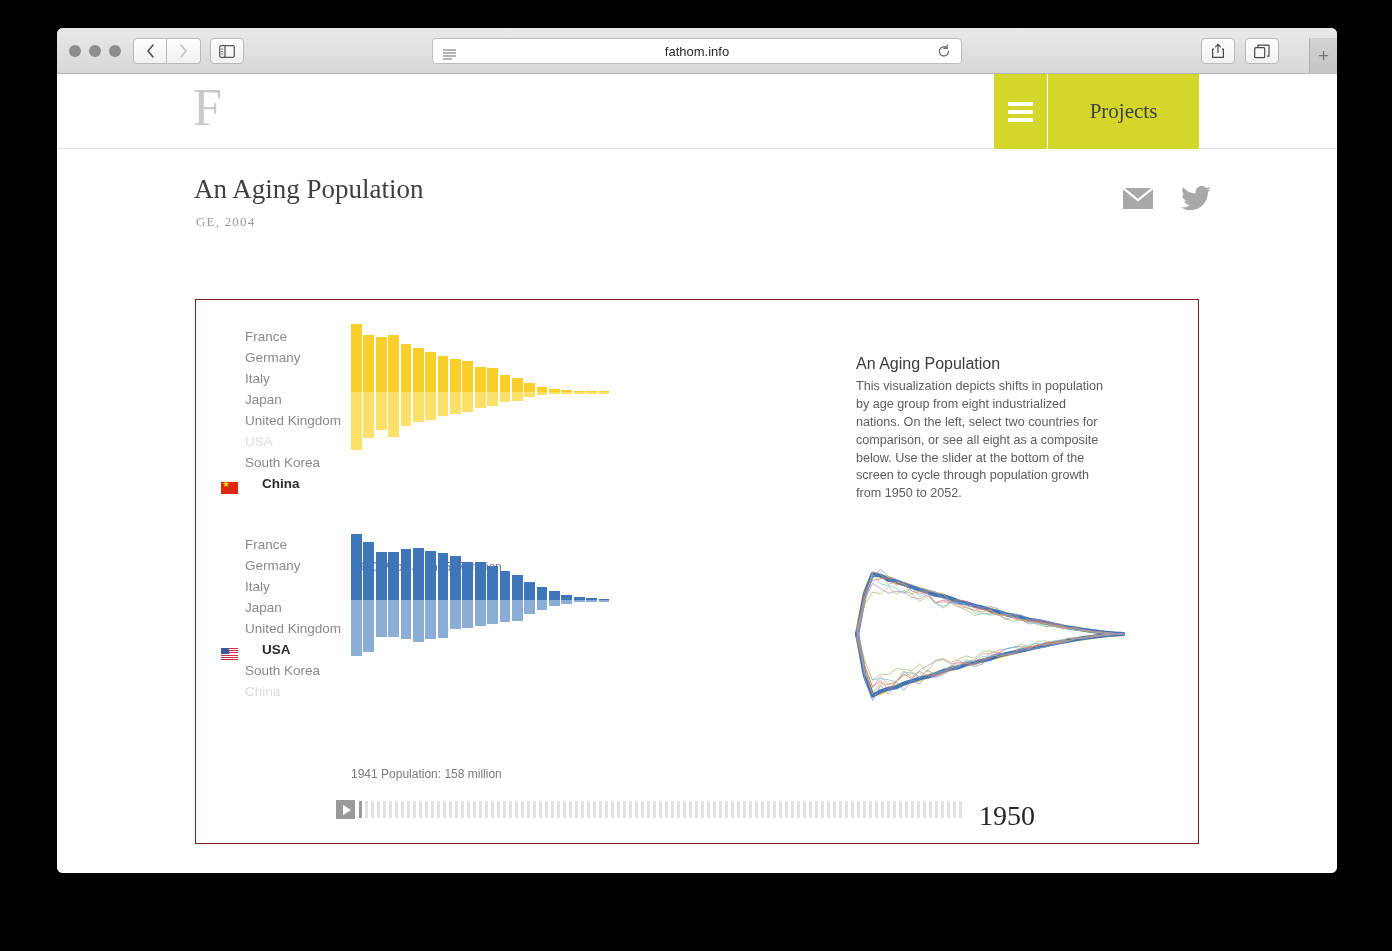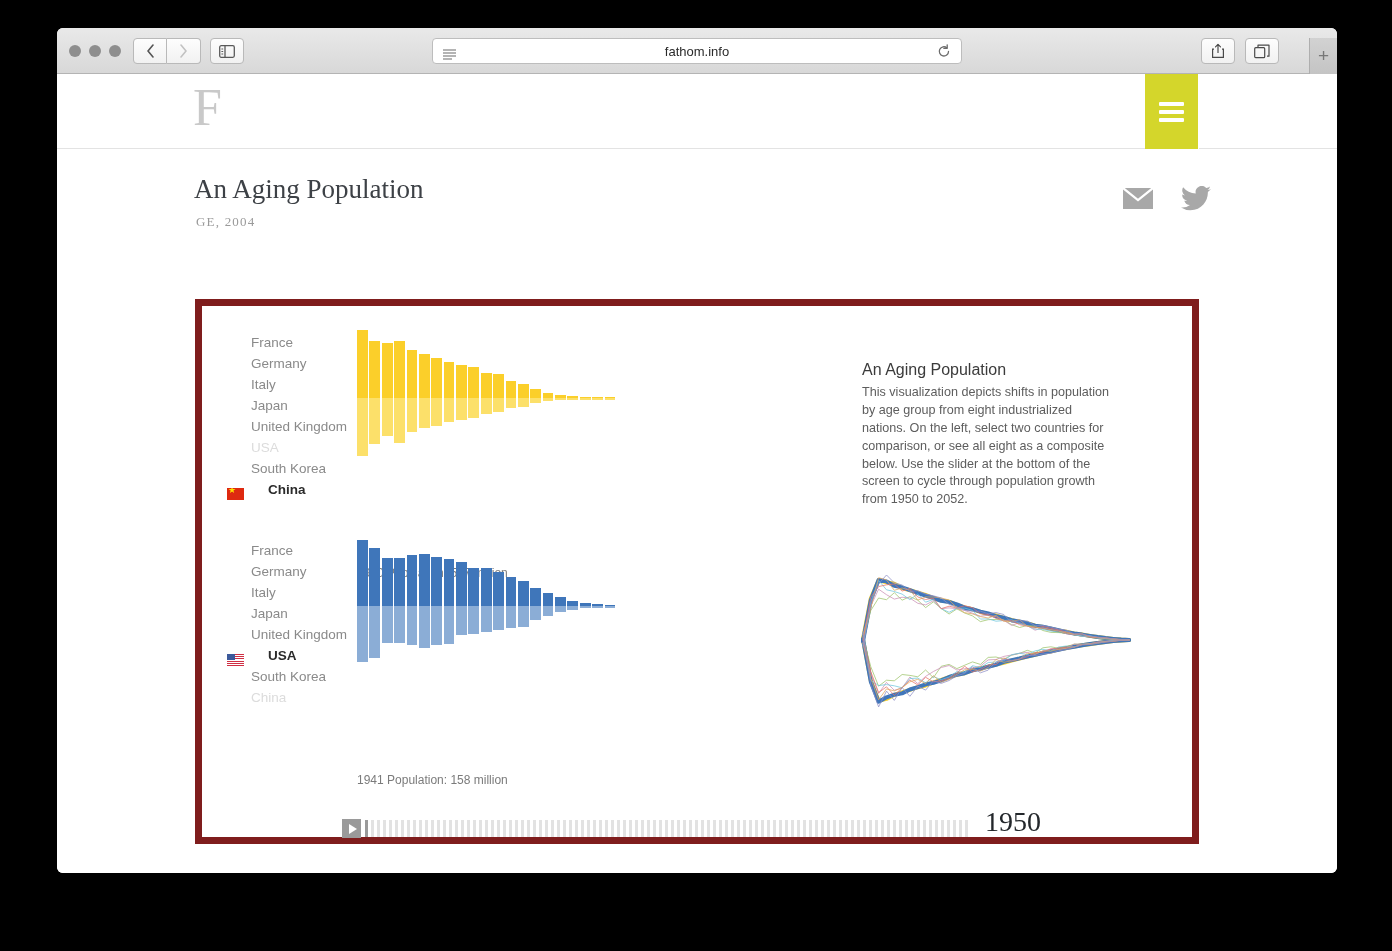--- a/index.html
+++ b/index.html
@@ -111,21 +111,21 @@
     font-family: "Liberation Serif", serif;
     font-size: 13px; color: #9a9a9a; letter-spacing: 1.2px;
   }
 
   #social-icons { position: absolute; right: 126px; top: 112px; display: flex; gap: 28px; align-items: center; }
 
   
   #viz-panel {
     position: absolute; left: 138px; top: 225px;
     width: 1004px; height: 545px;
-    border: 7px solid #7f1d1d;
+    border: 1px solid #7f1d1d;
     background: #fff;
   }
 
   .country-list { position: absolute; font-size: 13.5px; }
   .country-row { height: 21px; display: flex; align-items: center; position: relative; }
   .country-name { color: #8a8a8a; padding-left: 24px; }
   .country-row.disabled .country-name { color: #dcdcdc; }
   .country-row.selected .country-name { color: #2b2b2b; font-weight: bold; }
   .flag { position: absolute; left: 0; top: 4px; width: 17px; height: 12px; border: 0; }
   .flag-cn { background: #de2910; position: relative; overflow: hidden; }
@@ -148,21 +148,21 @@
 
   
   #description { position: absolute; left: 660px; top: 55px; width: 250px; }
   #desc-title { font-size: 16px; color: #3b3b3b; margin: 0 0 5px 0; font-weight: normal; }
   #desc-body { font-size: 12.6px; line-height: 1.42; color: #5d5d5d; margin: 0; }
 
   
   #composite { position: absolute; left: 655px; top: 260px; }
 
   
-  #slider-row { position: absolute; left: 140px; top: 500px; display: flex; align-items: flex-end; }
+  #slider-row { position: absolute; left: 140px; top: 500px; display: flex; align-items: flex-start; }
   #play-button {
     width: 19px; height: 19px; background: #9a9a9a;
     display: flex; align-items: center; justify-content: center; margin-right: 4px;
   }
   #play-button .tri {
     width: 0; height: 0;
     border-left: 8px solid #ffffff;
     border-top: 5px solid transparent;
     border-bottom: 5px solid transparent;
     margin-left: 2px;
@@ -256,20 +256,23 @@
 
     <div id="site-header">
       <div id="site-logo">F</div>
       <div id="nav-group">
         <div id="hamburger-cell">
           <div class="hamburger-bars">
             <span></span>
               <span></span>
               <span></span>
           </div>
+        </div>
+        <div id="projects-cell">
+          <span>Projects</span>
         </div>
       </div>
     </div>
 
     <div id="title-block">
       <h1 id="page-title">An Aging Population</h1>
       <div id="page-subtitle">GE, 2004</div>
     </div>
 
     <div id="social-icons">

